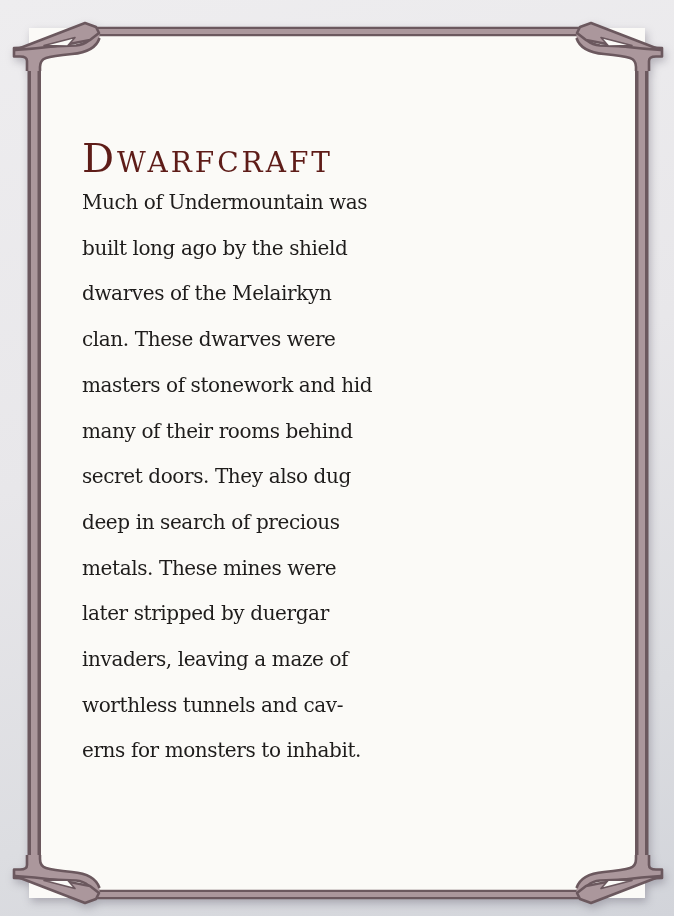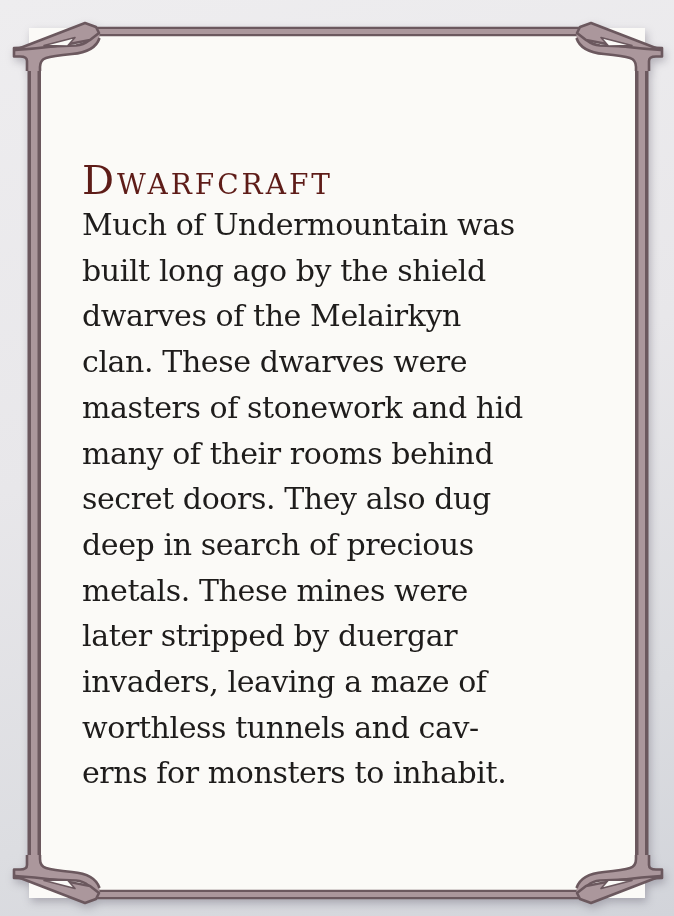--- a/index.html
+++ b/index.html
@@ -13,30 +13,30 @@
   .panel-rect{fill:var(--c-panel_bg);}
   .band-dark{stroke:var(--c-frame_dark);stroke-width:9.5;fill:none;}
   .band-dark.v{stroke-width:13.5;}
   .band-mauve{stroke:var(--c-frame_mauve);stroke-width:4.8;fill:none;}
   .band-mauve.v{stroke-width:6.5;}
   .orn-fill{fill:var(--c-frame_mauve);stroke:none;}
   .orn-stroke{fill:none;stroke:var(--c-frame_dark);stroke-width:2.6;stroke-linejoin:round;stroke-linecap:butt;}
   .blade{fill:var(--c-frame_mauve);stroke:var(--c-frame_dark);stroke-width:2.6;stroke-linejoin:round;}
   .cutout{fill:var(--c-panel_bg);stroke:var(--c-frame_dark);stroke-width:1.6;stroke-linejoin:round;}
   .textblock{
-    position:absolute;left:82px;top:160px;width:560px;
+    position:absolute;left:82px;top:138px;width:560px;
     color:var(--c-text_color);
   }
   .title{
     font-size:40px;line-height:40px;font-variant:small-caps;
     letter-spacing:3px;color:var(--c-title_color);
     margin:0 0 2px 0;font-weight:normal;
   }
   .body-text{
-    font-size:30px;line-height:45.7px;letter-spacing:-0.4px;
+    font-size:20px;line-height:45.7px;letter-spacing:-0.4px;
     white-space:pre-line;color:var(--c-text_color);
   }
 </style>
 </head>
 <body>
 
 <div class="stage">
 
   <svg class="frame" width="674" height="916" viewBox="0 0 674 916" aria-hidden="true">
 

